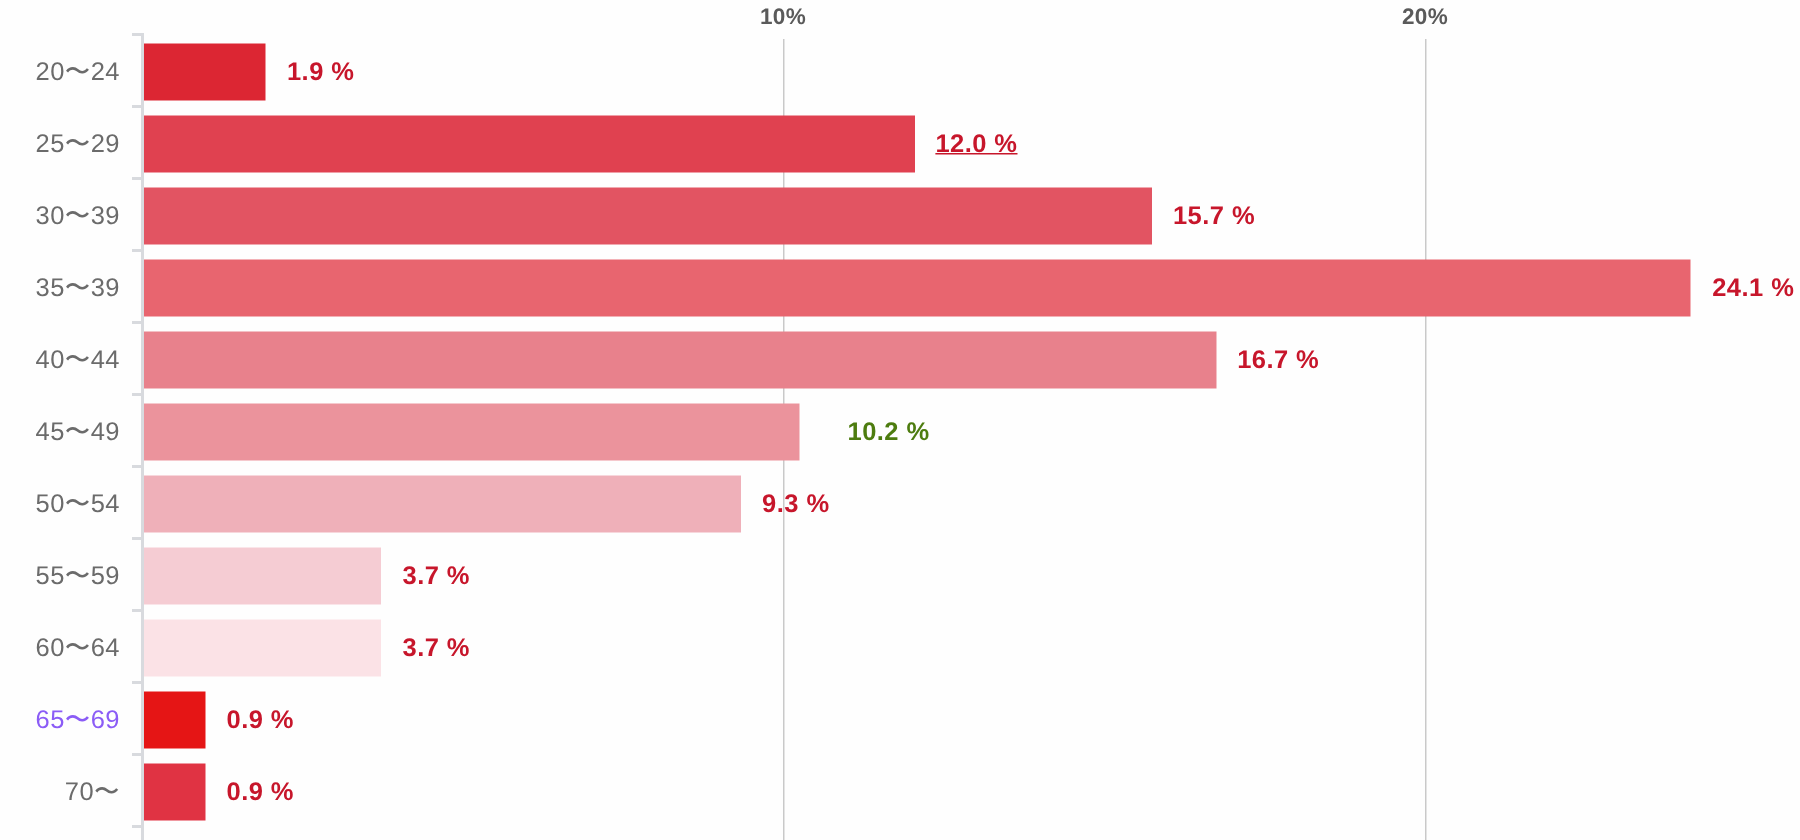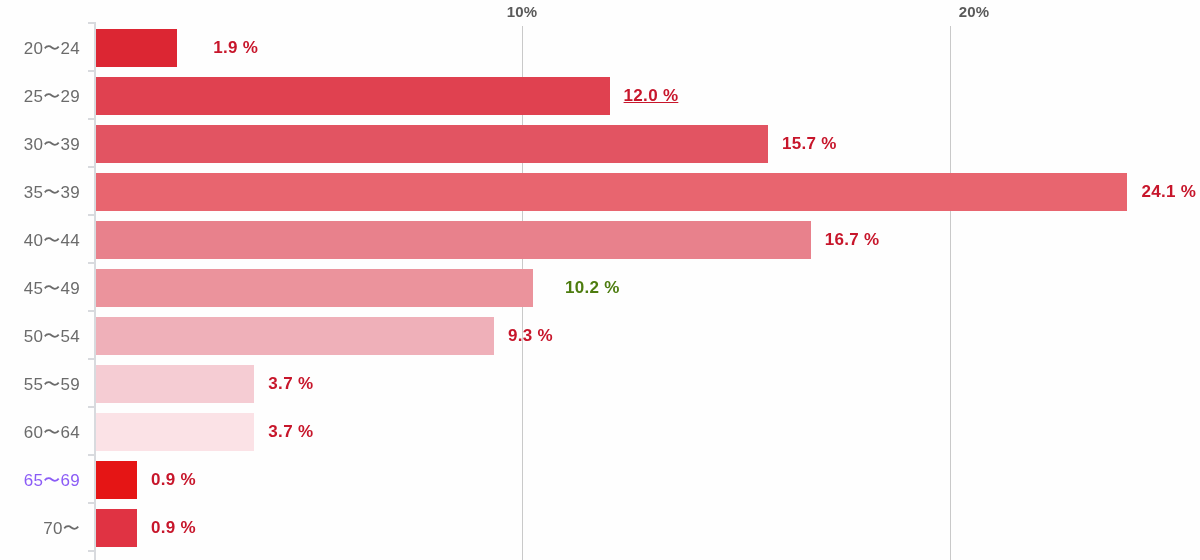--- a/index.html
+++ b/index.html
@@ -96,21 +96,21 @@
 </style>
 </head>
 <body>
 
 <div id="chart-root" style="background: rgb(254, 254, 254);">
 
   <div id="gridlines">
       <div class="gridline" style="left: 522px; background: rgb(201, 201, 201);"></div>
       <div class="axis-label" style="left: 522px; color: rgb(90, 90, 90);">10%</div>
       <div class="gridline" style="left: 950px; background: rgb(201, 201, 201);"></div>
-      <div class="axis-label" style="left: 974px; color: rgb(90, 90, 90);">20%</div>
+      <div class="axis-label" style="left: 950px; color: rgb(90, 90, 90);">20%</div>
     </div>
 
   <div class="axis-line"></div>
   <div id="axis-ticks">
       <div class="axis-tick" style="top: 22px;"></div>
       <div class="axis-tick" style="top: 70px;"></div>
       <div class="axis-tick" style="top: 118px;"></div>
       <div class="axis-tick" style="top: 166px;"></div>
       <div class="axis-tick" style="top: 214px;"></div>
       <div class="axis-tick" style="top: 262px;"></div>
@@ -119,21 +119,21 @@
       <div class="axis-tick" style="top: 406px;"></div>
       <div class="axis-tick" style="top: 454px;"></div>
       <div class="axis-tick" style="top: 502px;"></div>
       <div class="axis-tick" style="top: 550px;"></div>
     </div>
 
   <div id="rows">
       <div class="row" style="top: 29px; text-decoration: underline;">
         <div class="cat-label" style="color: rgb(107, 107, 107);">20〜24</div>
         <div class="bar" style="width: 81.32px; height: 38px; background: rgb(220, 38, 51);"></div>
-        <div class="value-label" style="left: 191.32px; color: rgb(199, 22, 43); margin-left: 22px;">1.9 %</div>
+        <div class="value-label" style="left: 191.32px; color: rgb(199, 22, 43);">1.9 %</div>
       </div>
       <div class="row" style="top: 77px;">
         <div class="cat-label" style="color: rgb(107, 107, 107);">25〜29</div>
         <div class="bar" style="width: 513.6px; height: 38px; background: rgb(224, 65, 80);"></div>
         <div class="value-label" style="left: 623.6px; color: rgb(199, 22, 43); text-decoration: underline;">12.0 %</div>
       </div>
       <div class="row" style="top: 125px;">
         <div class="cat-label" style="color: rgb(107, 107, 107);">30〜39</div>
         <div class="bar" style="width: 671.96px; height: 38px; background: rgb(226, 84, 98);"></div>
         <div class="value-label" style="left: 781.96px; color: rgb(199, 22, 43);">15.7 %</div>

